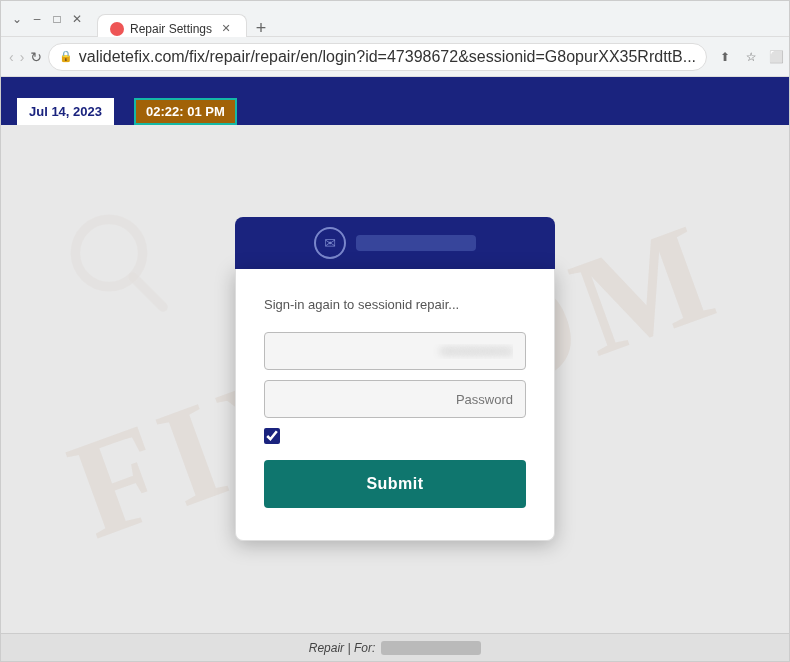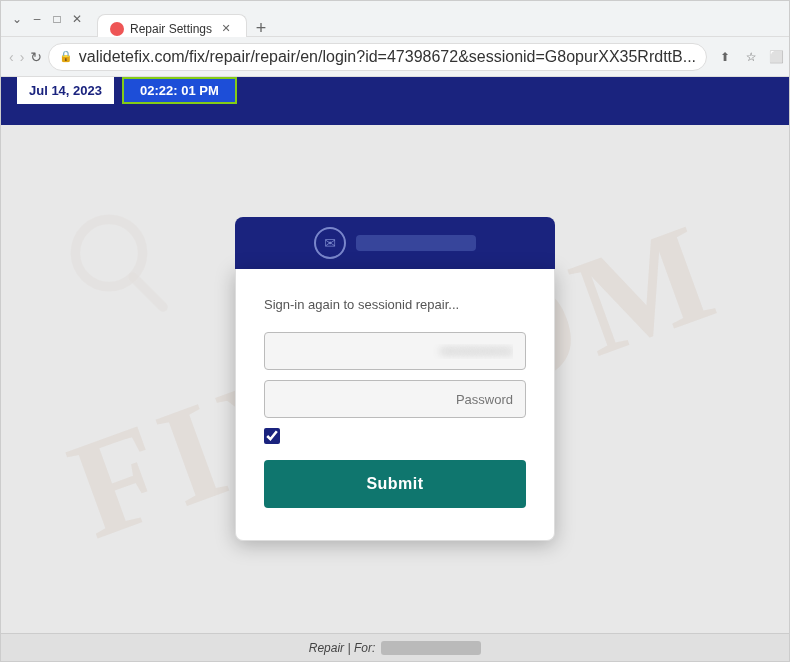--- a/index.html
+++ b/index.html
@@ -46,29 +46,29 @@
     .url-action-btn { width: 24px; height: 24px; display: flex; align-items: center; justify-content: center; cursor: pointer; color: #666; font-size: 12px; }
     .more-nav { display: flex; gap: 2px; align-items: center; }
 
     
     .page-content {
       flex: 1; background: #e8e8e8; display: flex; flex-direction: column; position: relative; overflow: hidden;
     }
 
     
     .site-header {
-      background: #1a237e; height: 48px; display: flex; align-items: flex-start; padding: 0 16px; gap: 8px;
+      background: #1a237e; height: 48px; display: flex; align-items: flex-end; padding: 0 16px; gap: 20px;
     }
     .date-badge {
       background: #fff; color: #1a237e; font-weight: bold; font-size: 13px;
       padding: 4px 10px; border: 2px solid #fff;
     }
     .time-badge {
-      background: #1d4ed8; color: #fff; font-weight: bold; font-size: 13px;
-      padding: 4px 16px; border: 2px solid #84cc16;
+      background: #a16207; color: #fff; font-weight: bold; font-size: 13px;
+      padding: 4px 10px; border: 2px solid #14b8a6;
     }
 
     
     .watermark-bg {
       position: absolute; top: 48px; left: 0; right: 0; bottom: 28px;
       display: flex; align-items: center; justify-content: center;
       overflow: hidden; pointer-events: none;
     }
     .watermark-text {
       font-size: 140px; font-weight: bold; color: rgba(200,170,150,0.18);

